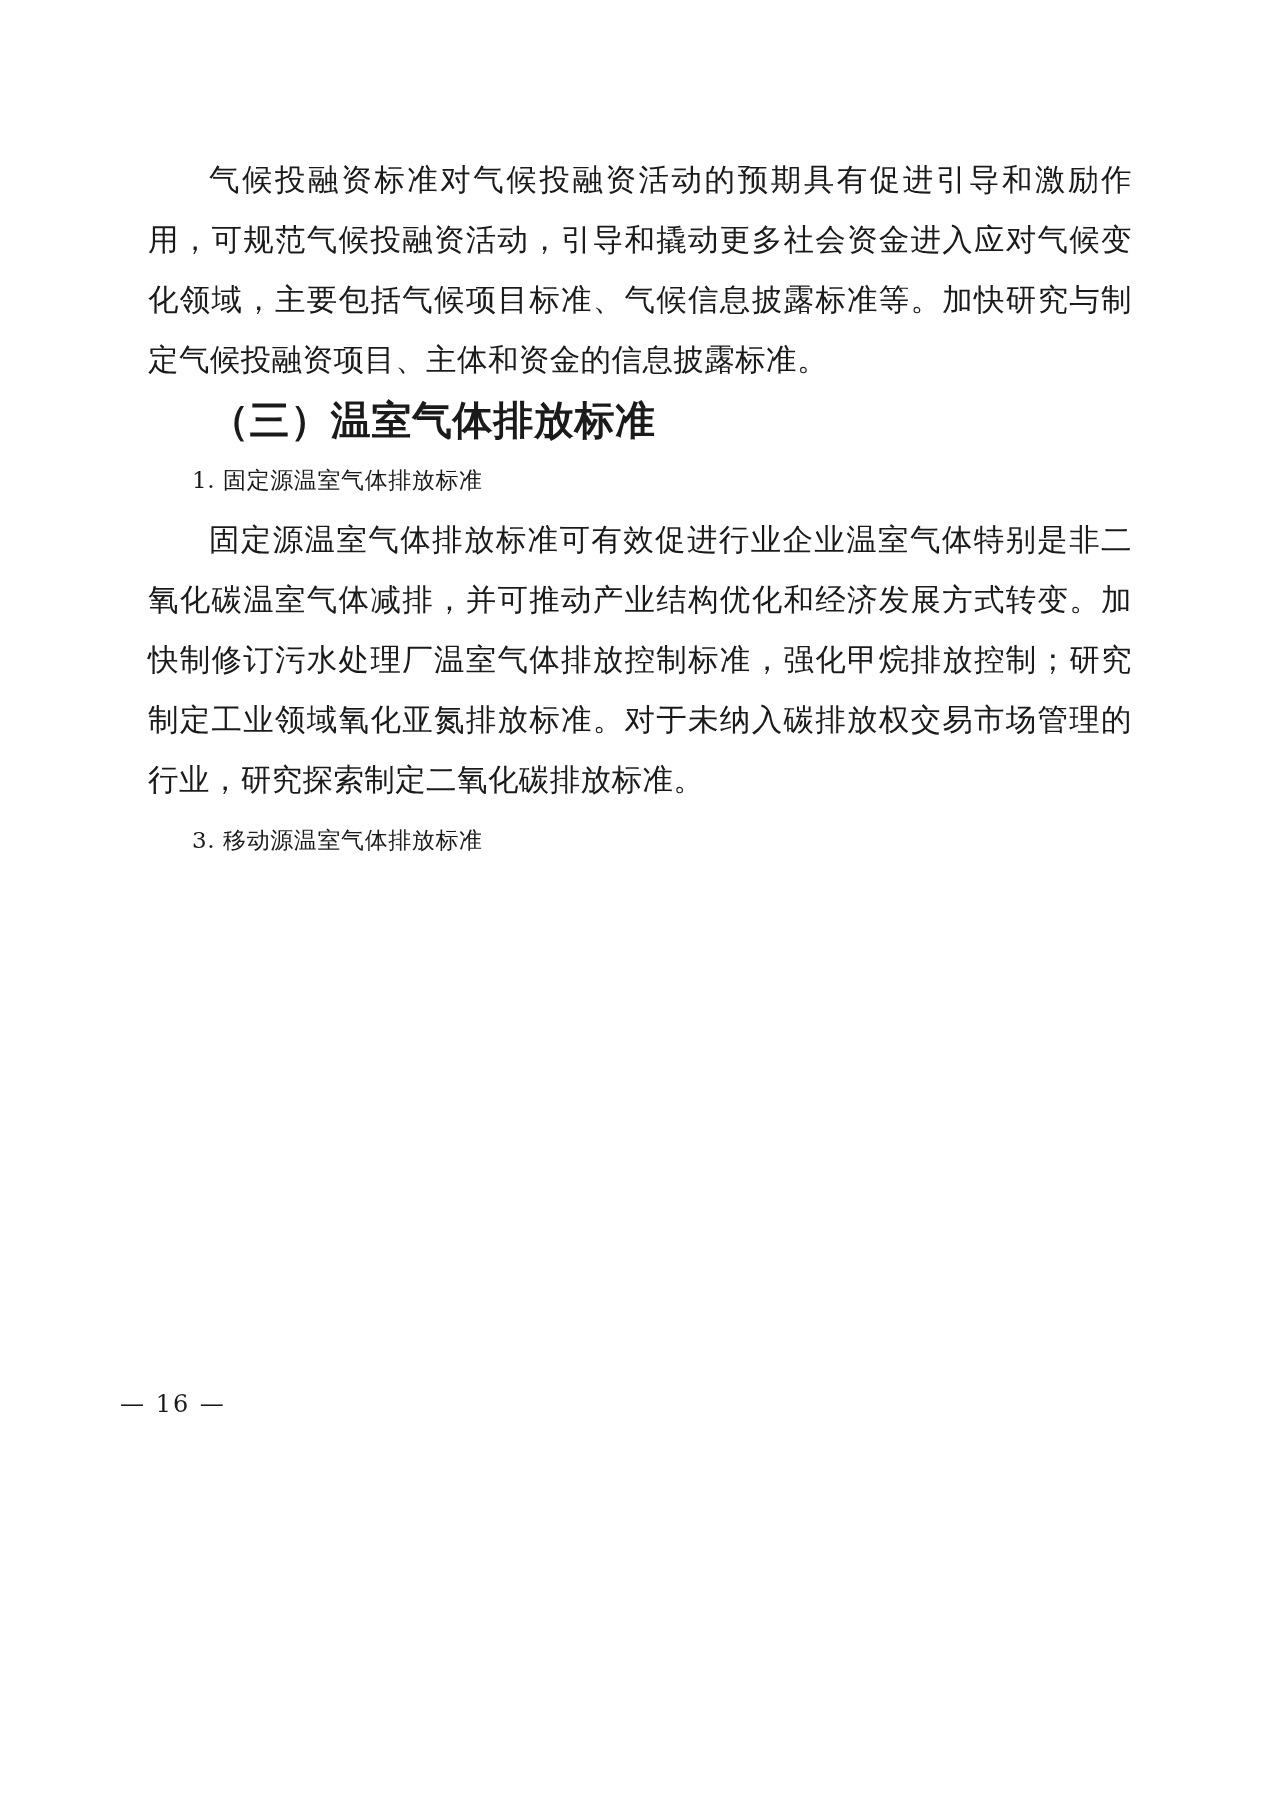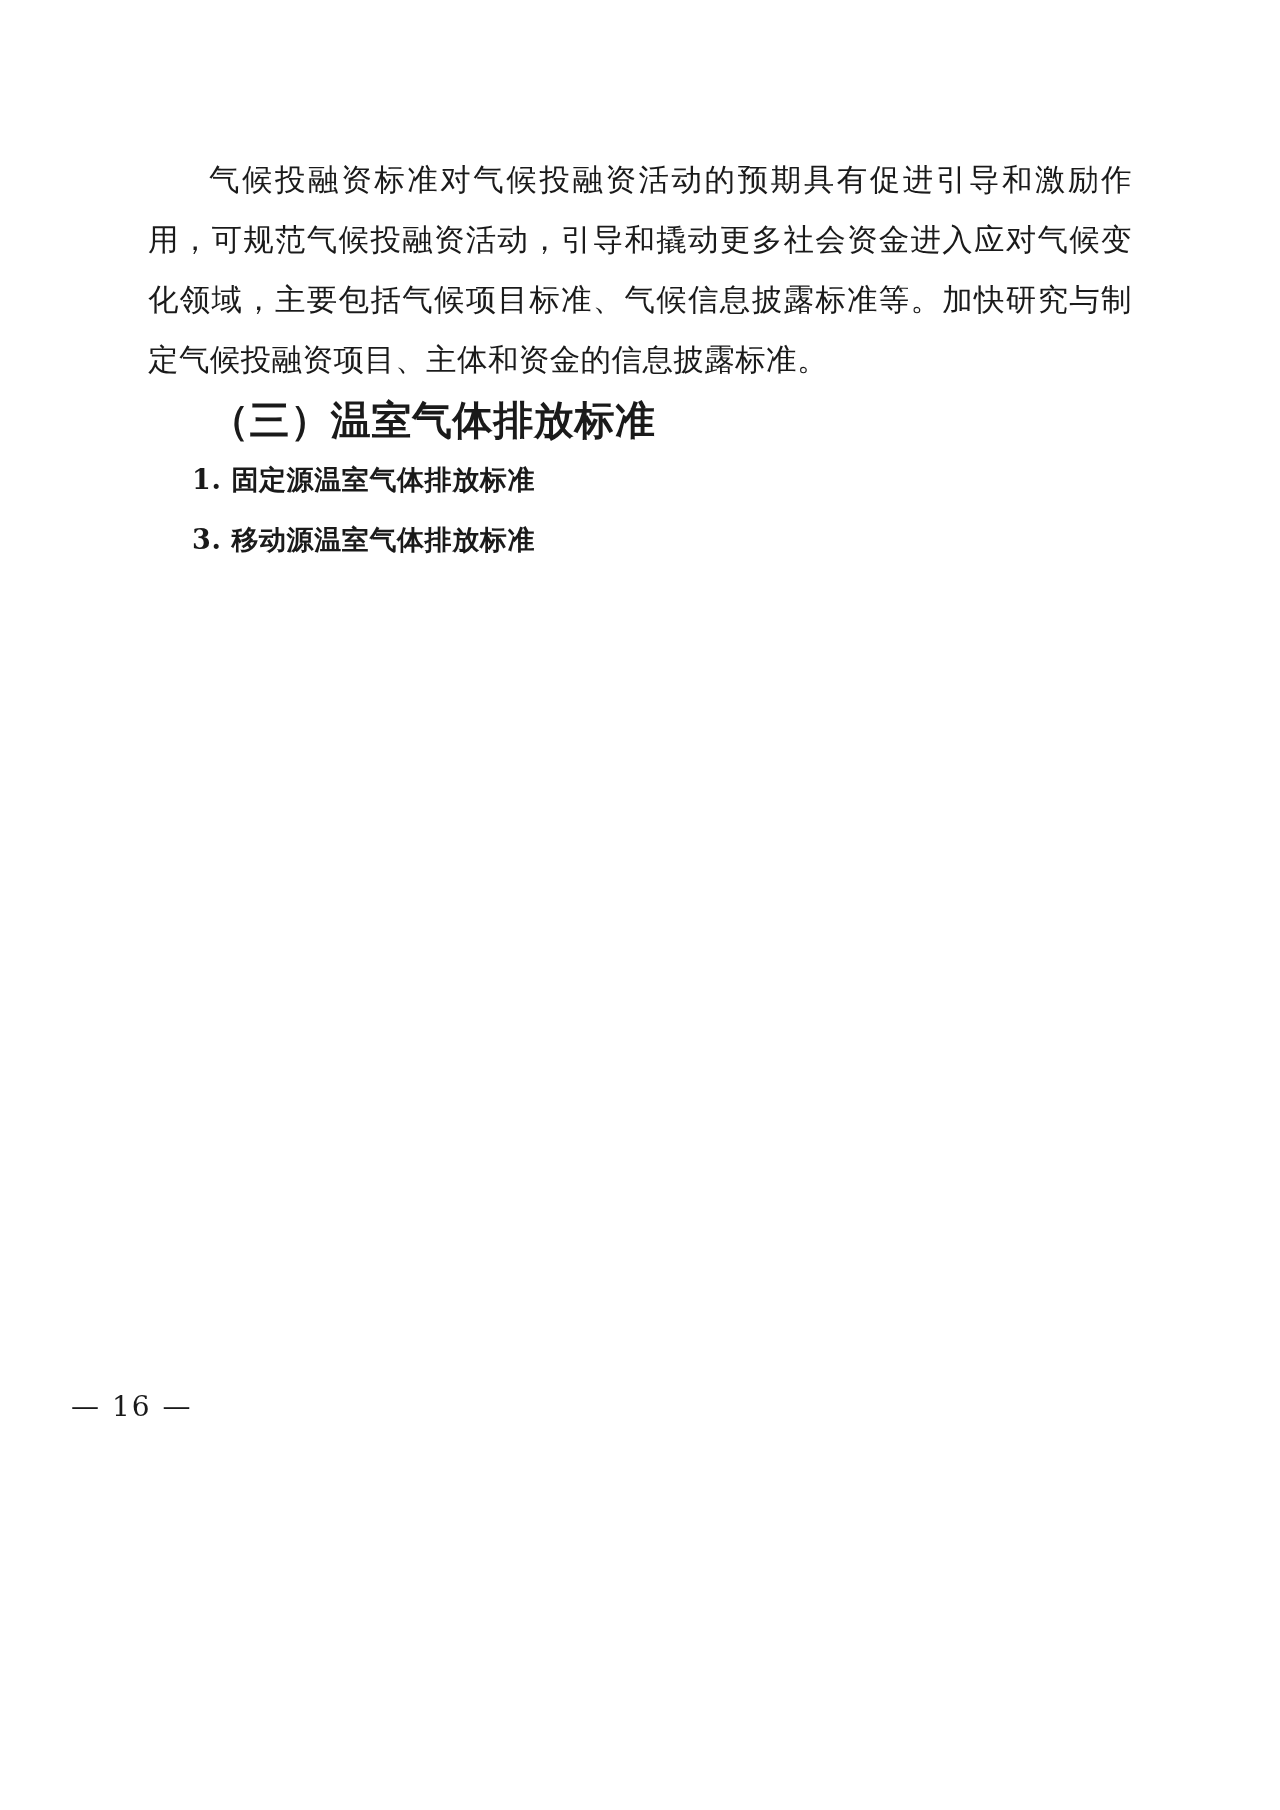--- a/index.html
+++ b/index.html
@@ -37,54 +37,55 @@
   }
   .heading {
     font-size: 40px;
     line-height: 60px;
     font-weight: bold;
     margin: 0;
     text-indent: 61px;
     letter-spacing: 0.6px;
   }
   .sub-heading {
-    font-size: 27px;
+    font-size: 23px;
     line-height: 60px;
-    font-weight: bold;
+    font-weight: normal;
     margin: 0;
     text-indent: 44px;
     letter-spacing: 0.6px;
   }
   .page-number {
     position: absolute;
     left: 0;
     right: 11px;
     top: 1390px;
     text-align: left;
-    padding-left: 71px;
-    font-size: 28px;
+    padding-left: 120px;
+    font-size: 24px;
     letter-spacing: 2px;
     color: #1a1a1a;
   }
   .pn-inner {
     display: inline-block;
   }
 </style>
 </head>
 <body>
 
 <div class="page">
 
   <p class="body-text indent">气候投融资标准对气候投融资活动的预期具有促进引导和激励作用，可规范气候投融资活动，引导和撬动更多社会资金进入应对气候变化领域，主要包括气候项目标准、气候信息披露标准等。加快研究与制定气候投融资项目、主体和资金的信息披露标准。</p>
 
   <p class="heading">（三）温室气体排放标准</p>
 
 
   <p class="sub-heading">1. 固定源温室气体排放标准</p>
 
+  <p class="body-text indent">固定源温室气体排放标准可有效促进行业企业温室气体特别是非二氧化碳温室气体减排，并可推动产业结构优化和经济发展方式转变。加快制修订污水处理厂温室气体排放控制标准，强化甲烷排放控制；研究制定工业领域氧化亚氮排放标准。对于未纳入碳排放权交易市场管理的行业，研究探索制定二氧化碳排放标准。</p>
 
   <p class="sub-heading">3. 移动源温室气体排放标准</p>
 
 
 </div>
 
 <div class="page-number">
   <span class="pn-inner">— 16 —</span>
 </div>
 

